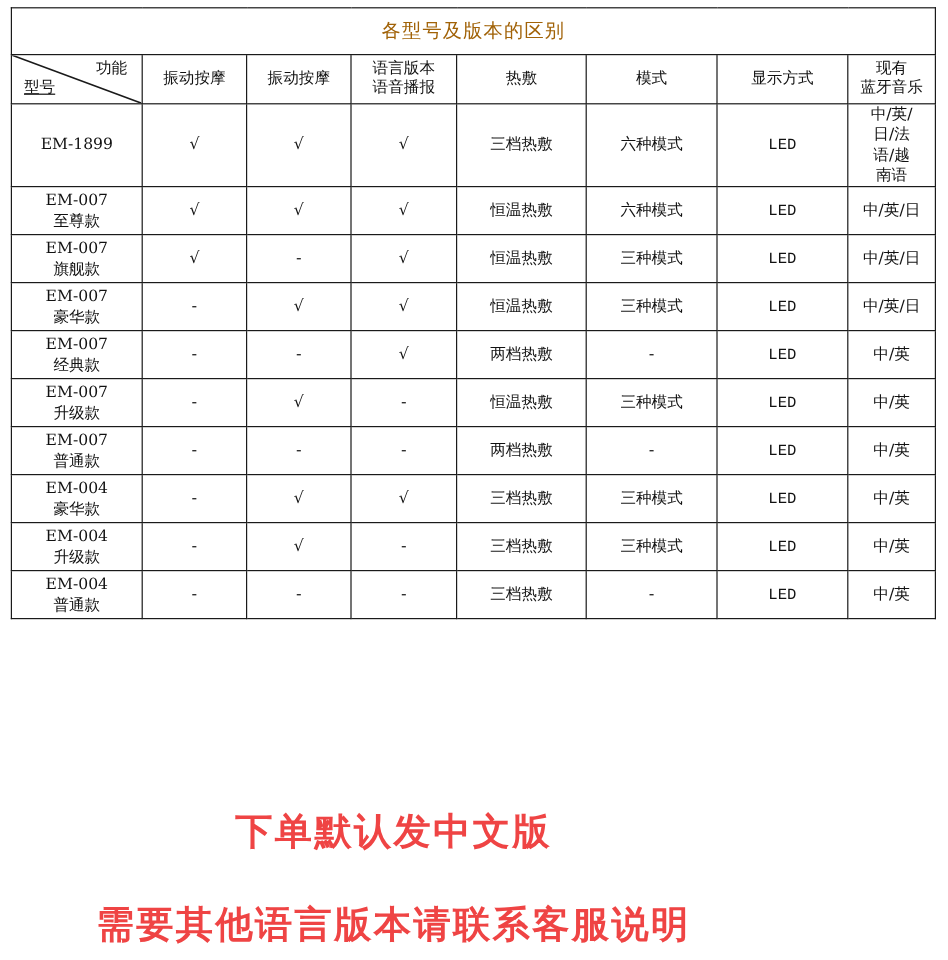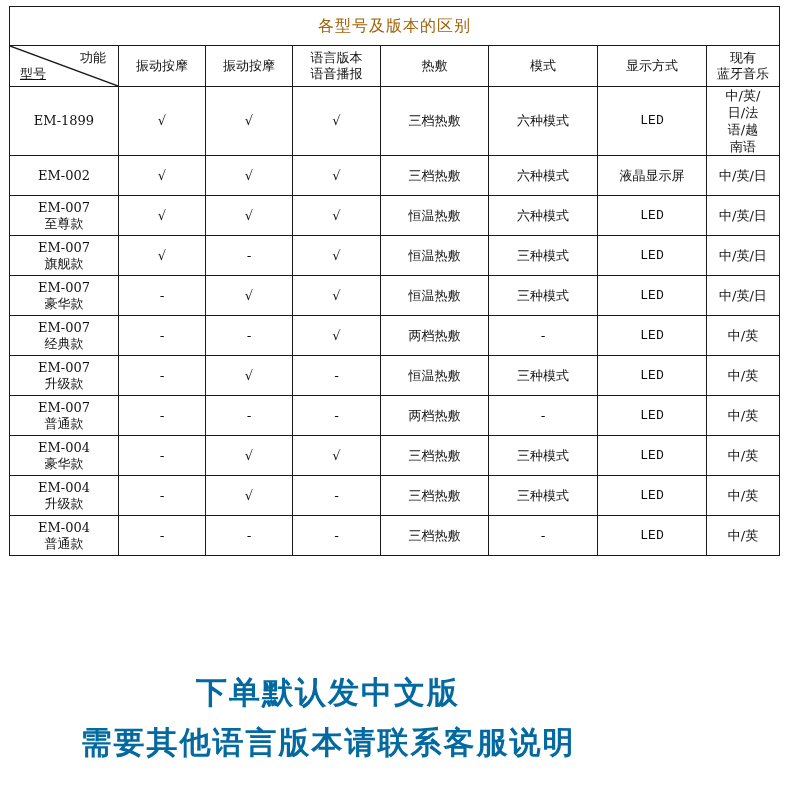--- a/index.html
+++ b/index.html
@@ -15,24 +15,24 @@
   .diag svg { position: absolute; left: 0; top: 0; width: 100%; height: 100%; }
   .diag .tr { position: absolute; right: 12px; top: 4px; }
   .diag .bl { position: absolute; left: 10px; bottom: 4px; text-decoration: underline; }
   .model { font-family: "DejaVu Serif", serif; font-size: 12px; }
   .model .sub { font-family: Liberation Serif, serif; font-size: 13px; display:block; }
   .led { font-family: Liberation Mono, monospace; font-size: 12px; }
   .check { font-size: 13px; font-style: italic; }
   .row td { height: 39px; }
   .row.first td { height: 53px; }
   .foot td { height: 32px; font-size: 10px; }
-  .notice { position: absolute; left: 0; width: 656px; text-align: center; color: #0369a1;
+  .notice { position: absolute; left: 0; width: 656px; text-align: center; color: #ef4444;
             font-family: "DejaVu Sans", sans-serif; font-weight: bold; letter-spacing: 2px; }
   .notice.l1 { top: 672px; font-size: 31px; }
-  .notice.l2 { top: 722px; font-size: 31px; }
+  .notice.l2 { top: 750px; font-size: 31px; }
 </style>
 </head>
 <body>
 
 <table class="spec">
   <colgroup>
     <col style="width:109px">
       <col style="width:87px">
       <col style="width:87px">
       <col style="width:88px">
@@ -65,30 +65,20 @@
     </tr>
   <tr class="row first">
         <td class="model"><span>EM-1899</span></td>
         <td class="check">√</td>
         <td class="check">√</td>
         <td class="check">√</td>
         <td>三档热敷</td>
         <td>六种模式</td>
         <td class="led">LED</td>
         <td style="font-size: 13px; line-height: 17px; word-break: break-all; padding: 0px 16px;">中/英/日/法语/越南语</td>
-      </tr>
-      <tr class="row">
-        <td class="model"><span>EM-002</span></td>
-        <td class="check">√</td>
-        <td class="check">√</td>
-        <td class="check">√</td>
-        <td>三档热敷</td>
-        <td>六种模式</td>
-        <td>液晶显示屏</td>
-        <td>中/英/日</td>
       </tr>
       <tr class="row">
         <td class="model"><span>EM-007</span><span class="sub">至尊款</span></td>
         <td class="check">√</td>
         <td class="check">√</td>
         <td class="check">√</td>
         <td>恒温热敷</td>
         <td>六种模式</td>
         <td class="led">LED</td>
         <td>中/英/日</td>

